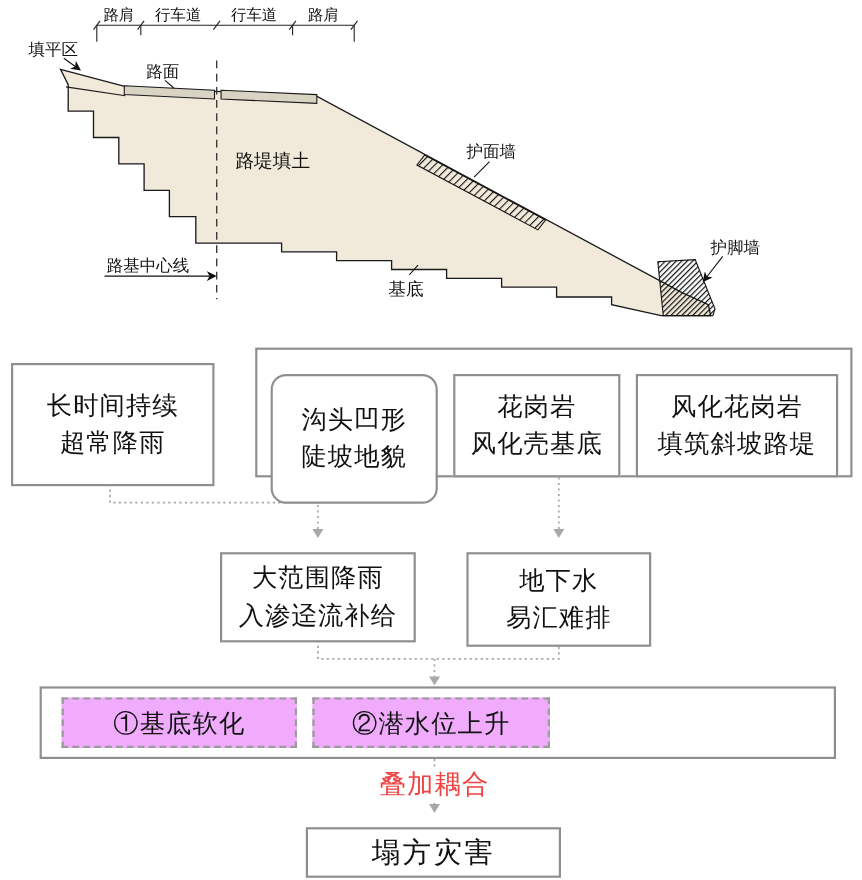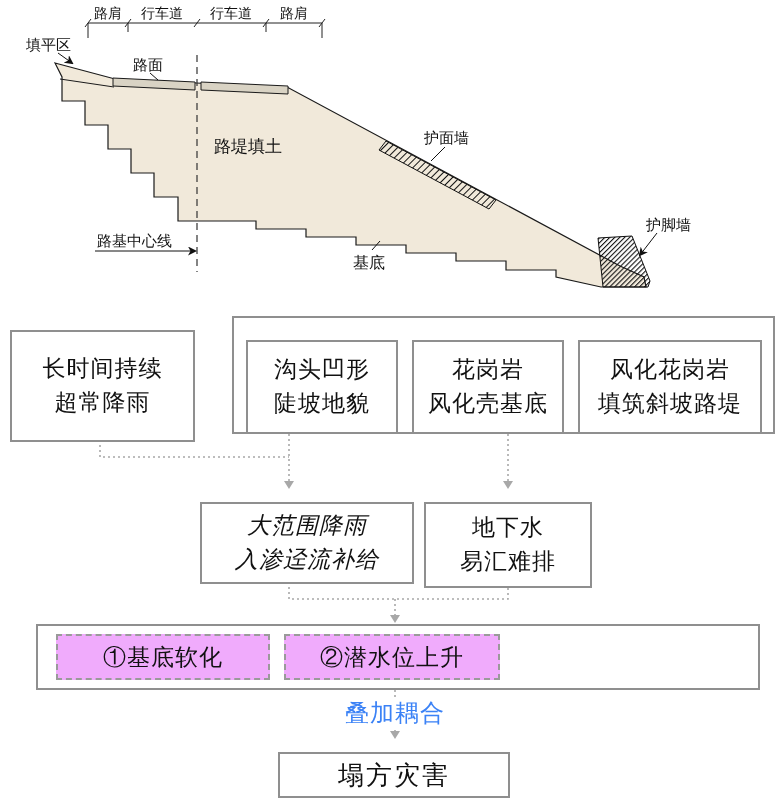--- a/index.html
+++ b/index.html
@@ -23,21 +23,21 @@
     border:2px solid #8f8f8f;
   }
   .dashed-box {
     position:absolute; z-index:2; background:#f0abfc;
     border:2px dashed #9a9a9a;
     display:flex; align-items:center; justify-content:center;
     font-size:23px; letter-spacing:1px; color:#111;
   }
   .coupling-label {
     position:absolute; z-index:2; background:#fff;
-    text-align:left; font-size:24px; letter-spacing:1px; color:#3b82f6;
+    text-align:left; font-size:24px; letter-spacing:1px; color:#ef4444;
   }
   .result-box { font-size:26px; letter-spacing:2px; }
   svg text {
     font-family:"Liberation Serif","DejaVu Serif",serif;
     fill:#111;
   }
 </style>
 </head>
 <body>
 
@@ -118,28 +118,28 @@
       <path d="M503,481 L513,481 L508,489 Z"></path>
       <path d="M390,615 L400,615 L395,623 Z"></path>
       <path d="M390,731 L400,731 L395,739 Z"></path>
     </g>
   </svg>
 
   <div class="box" style="left:10px; top:318px; width:185px; height:112px;">长时间持续
 超常降雨</div>
 
   <div class="group" style="left:232px; top:316px; width:543px; height:118px;"></div>
-  <div class="box" style="left:246px; top:328px; width:152px; height:94px;">沟头凹形
+  <div class="box" style="left:246px; top:328px; width:152px; height:118px;border-radius:14px;">沟头凹形
 陡坡地貌</div>
   <div class="box" style="left:412px; top:328px; width:152px; height:94px;">花岗岩
 风化壳基底</div>
   <div class="box" style="left:578px; top:328px; width:184px; height:94px;">风化花岗岩
 填筑斜坡路堤</div>
 
-  <div class="box" style="left:200px; top:490px; width:214px; height:82px;font-style:italic;">大范围降雨
+  <div class="box" style="left:200px; top:490px; width:178px; height:82px;">大范围降雨
 入渗迳流补给</div>
   <div class="box" style="left:424px; top:490px; width:168px; height:86px;">地下水
 易汇难排</div>
 
   <div class="group" style="left:36px; top:624px; width:724px; height:66px;"></div>
   <div class="dashed-box" style="left:56px; top:634px; width:214px; height:46px;">①基底软化</div>
   <div class="dashed-box" style="left:284px; top:634px; width:216px; height:46px;">②潜水位上升</div>
 
   <div class="coupling-label" style="left:345px; top:697px; width:100px;">叠加耦合</div>
 

